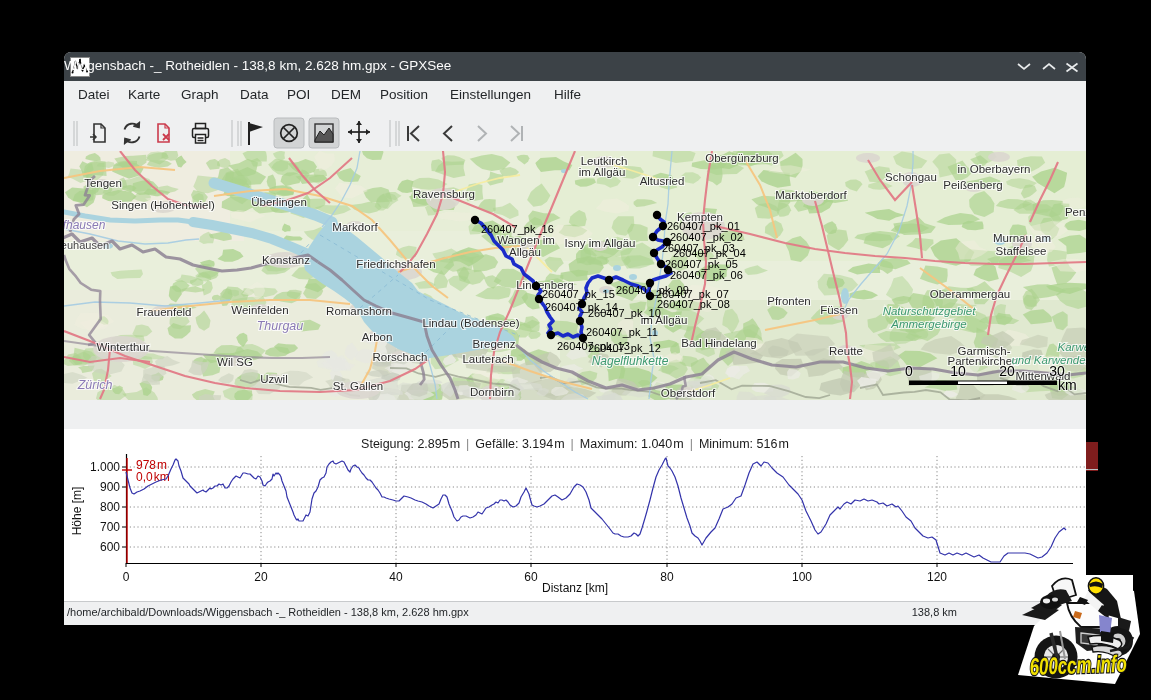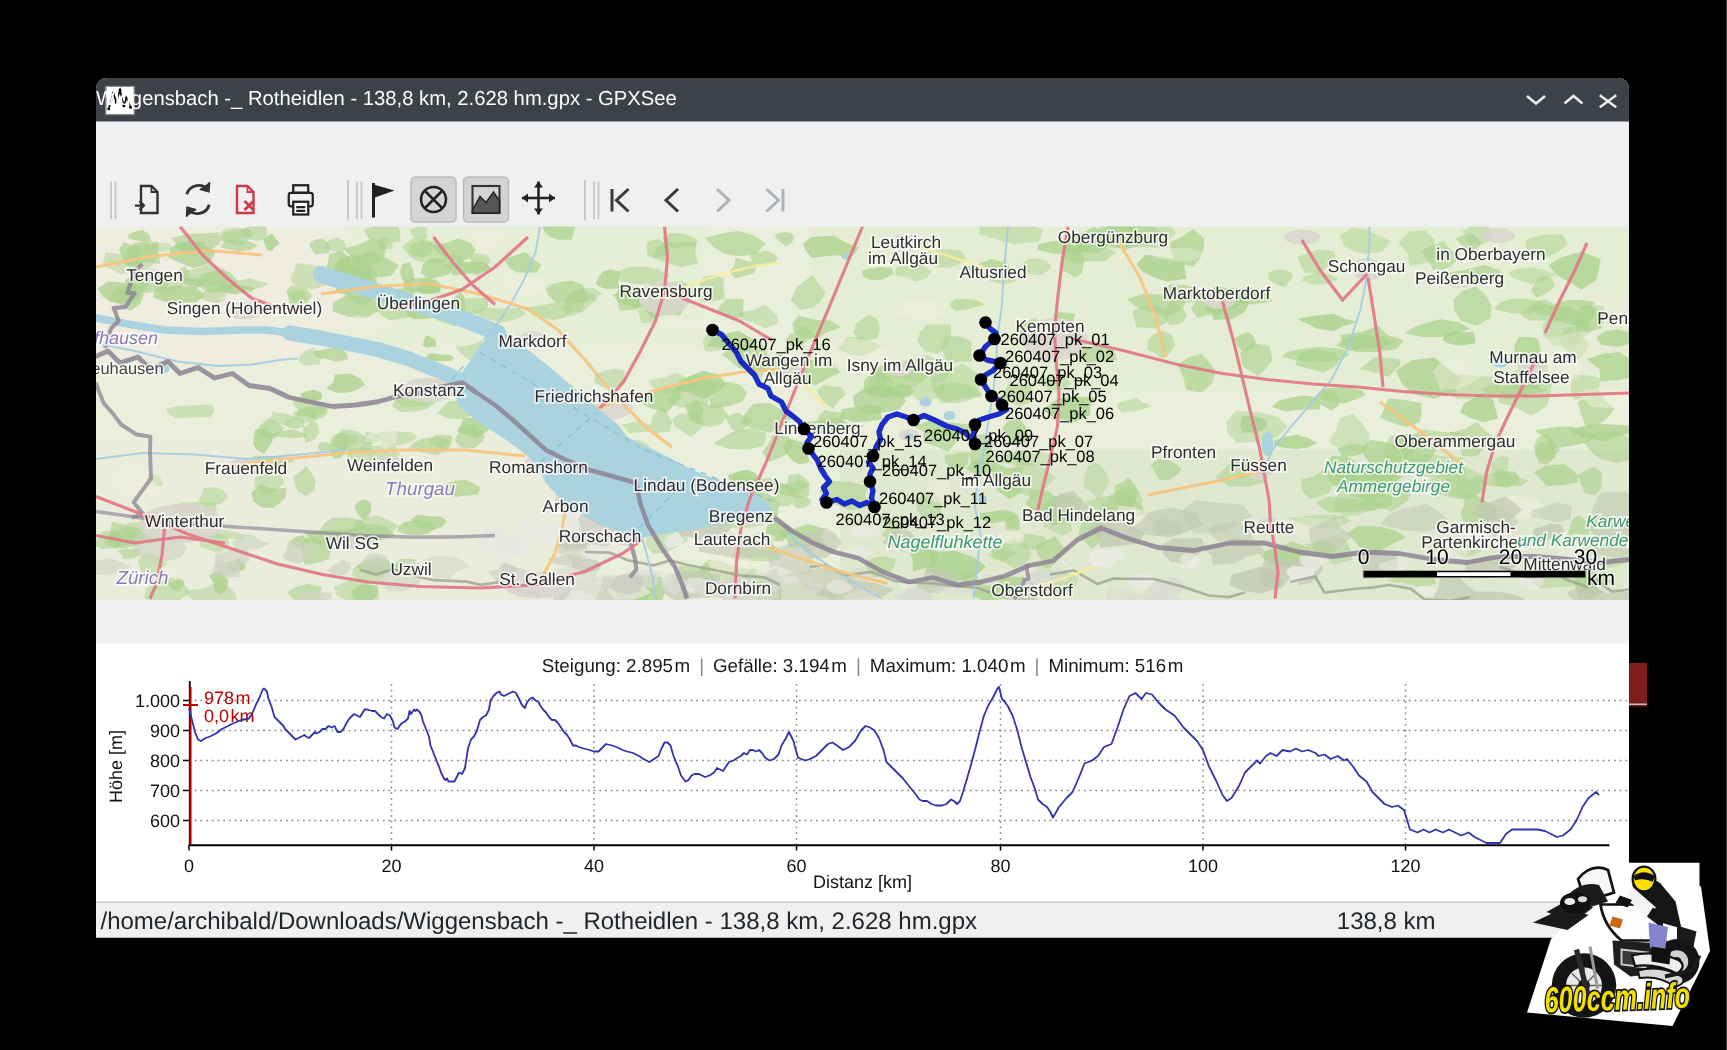--- a/index.html
+++ b/index.html
@@ -13,21 +13,21 @@
 #menubar span { position:absolute; top:6px; }
 #toolbar { position:absolute; left:0; top:59px; width:100%; height:40px; background:#eff0f1; }
 #map { position:absolute; left:0; top:99px; }
 #tabbar { position:absolute; left:12px; top:348px; width:100%; height:29px; background:#7f1d1d;margin-top:42px; }
 #tabbar .line { position:absolute; left:0; top:26.5px; width:100%; height:1px; background:#bdc0c2; }
 #tab { position:absolute; left:1px; top:2px; width:80px; height:27px; background:#f7f8f9;
   border:1px solid #bdc0c2; border-bottom:none; border-top:2px solid #aecde4;
   font-size:13.5px; color:#232629; text-align:center; padding-top:4px; }
 #graphwrap { position:absolute; left:0; top:377px; width:1022px; height:172px; background:#fff; }
 #statusbar { position:absolute; left:0; top:549px; width:100%; height:24px; background:#eff0f1;
-  border-top:1px solid #c8cacc; font-size:16px; color:#232629; }
+  border-top:1px solid #c8cacc; font-size:11px; color:#232629; }
 #statusbar .path { position:absolute; left:3px; top:4px; }
 #statusbar .dist { position:absolute; right:129px; top:4px;text-align:center; }
 </style></head>
 <body>
 <div id="win">
   <div id="titlebar">
       <svg width="20" height="20" viewBox="0 0 20 20" style="position:absolute;left:6px;top:5px">
 <rect x="0.5" y="0.5" width="19" height="19" fill="#fff" stroke="#888"></rect>
 <polyline points="2.5,15.5 5.5,5 7.5,11 10,3 12.5,13.5 14.5,8 17,14.5" fill="none" stroke="#000" stroke-width="1.1"></polyline>
 <g fill="#000">
@@ -41,20 +41,31 @@
         </g>
       </svg>
     <div id="title">Wiggensbach -_ Rotheidlen - 138,8 km, 2.628 hm.gpx - GPXSee</div>
     <svg width="110" height="29" viewBox="0 0 110 29" style="position:absolute;right:0;top:0">
 <g stroke="#e9ebec" stroke-width="1.7" fill="none">
 <path d="M42,12 l6,5 l6,-5"></path>
 <path d="M67,17 l6,-5 l6,5"></path>
 <path d="M90.5,11.5 l11,8 m0,-8 l-11,8"></path>
 </g>
       </svg>
+  </div>
+  <div id="menubar">
+    <span style="left:14px">Datei</span>
+      <span style="left:64px">Karte</span>
+    <span style="left:117px">Graph</span>
+      <span style="left:176px">Data</span>
+    <span style="left:223px">POI</span>
+      <span style="left:267px">DEM</span>
+    <span style="left:316px">Position</span>
+      <span style="left:386px">Einstellungen</span>
+    <span style="left:490px">Hilfe</span>
   </div>
   <div id="toolbar"></div>
   <svg style="position:absolute;left:0;top:59px" viewBox="64 111 1022 40" width="1022" height="40">
       <line x1="74" y1="121" x2="74" y2="146" stroke="#c3c6c8" stroke-width="1.2"></line>
       <line x1="77" y1="121" x2="77" y2="146" stroke="#c3c6c8" stroke-width="1.2"></line>
       <g stroke="#333" stroke-width="1.6" fill="none">
 <path d="M94,124 h7 l4,4 v14 h-11 z"></path>
         <path d="M101,124 v4 h4" stroke-width="1.2"></path>
 <path d="M90,137 h6 m-3,-3 l3,3 l-3,3" stroke-width="1.5"></path>
       </g>

